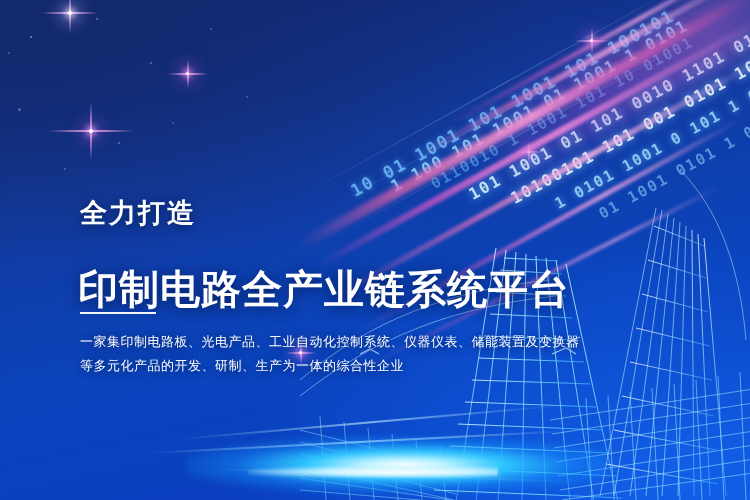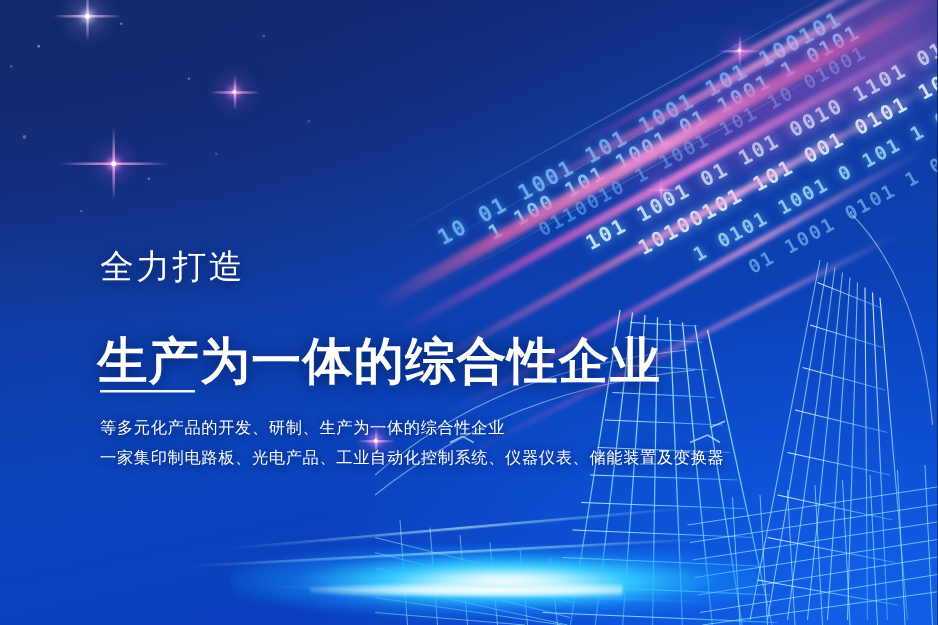--- a/index.html
+++ b/index.html
@@ -62,21 +62,21 @@
     background:radial-gradient(ellipse at 60% 50%,#ffffff 0%,#d9f6ff 30%,rgba(90,210,255,0) 80%);
     filter:blur(1px);pointer-events:none;
   }
 
   
   .content{position:absolute;left:80px;top:0;width:620px;height:100%;}
 
   .eyebrow{
     position:absolute;top:196px;left:0;
     font-size:27px;line-height:34px;color:#ffffff;
-    font-weight:400;letter-spacing:2px;
+    font-weight:700;letter-spacing:2px;
     text-shadow:0 2px 10px rgba(3,20,70,.75);
   }
   .headline{
     position:absolute;top:236px;left:-2px;
     font-size:40px;line-height:52px;color:#ffffff;
     font-weight:700;letter-spacing:1px;white-space:nowrap;
     text-shadow:0 2px 14px rgba(3,20,70,.8);
   }
   .rule{
     position:absolute;top:312px;left:0;width:76px;height:2px;background:#ffffff;opacity:.95;
@@ -294,24 +294,24 @@
     <div class="beam" style="left:210px;top:468px;width:360px;height:2px;background:linear-gradient(90deg,rgba(150,230,255,0),rgba(200,245,255,.5),rgba(150,230,255,0));transform:rotate(2deg);filter:blur(.6px);"></div>
   </div>
 
   <div class="burst"></div>
   <div class="burst2"></div>
 
   <div class="content">
 
     <div class="eyebrow">全力打造</div>
 
-    <h1 class="headline">生产为一体的综合性企业</h1>
+    <h1 class="headline">印制电路全产业链系统平台</h1>
 
     <div class="rule"></div>
 
     <div class="desc">
+      <div>一家集印制电路板、光电产品、工业自动化控制系统、仪器仪表、储能装置及变换器</div>
       <div>等多元化产品的开发、研制、生产为一体的综合性企业</div>
-      <div>一家集印制电路板、光电产品、工业自动化控制系统、仪器仪表、储能装置及变换器</div>
     </div>
 
   </div>
 
 </div>
 
 </body></html>

